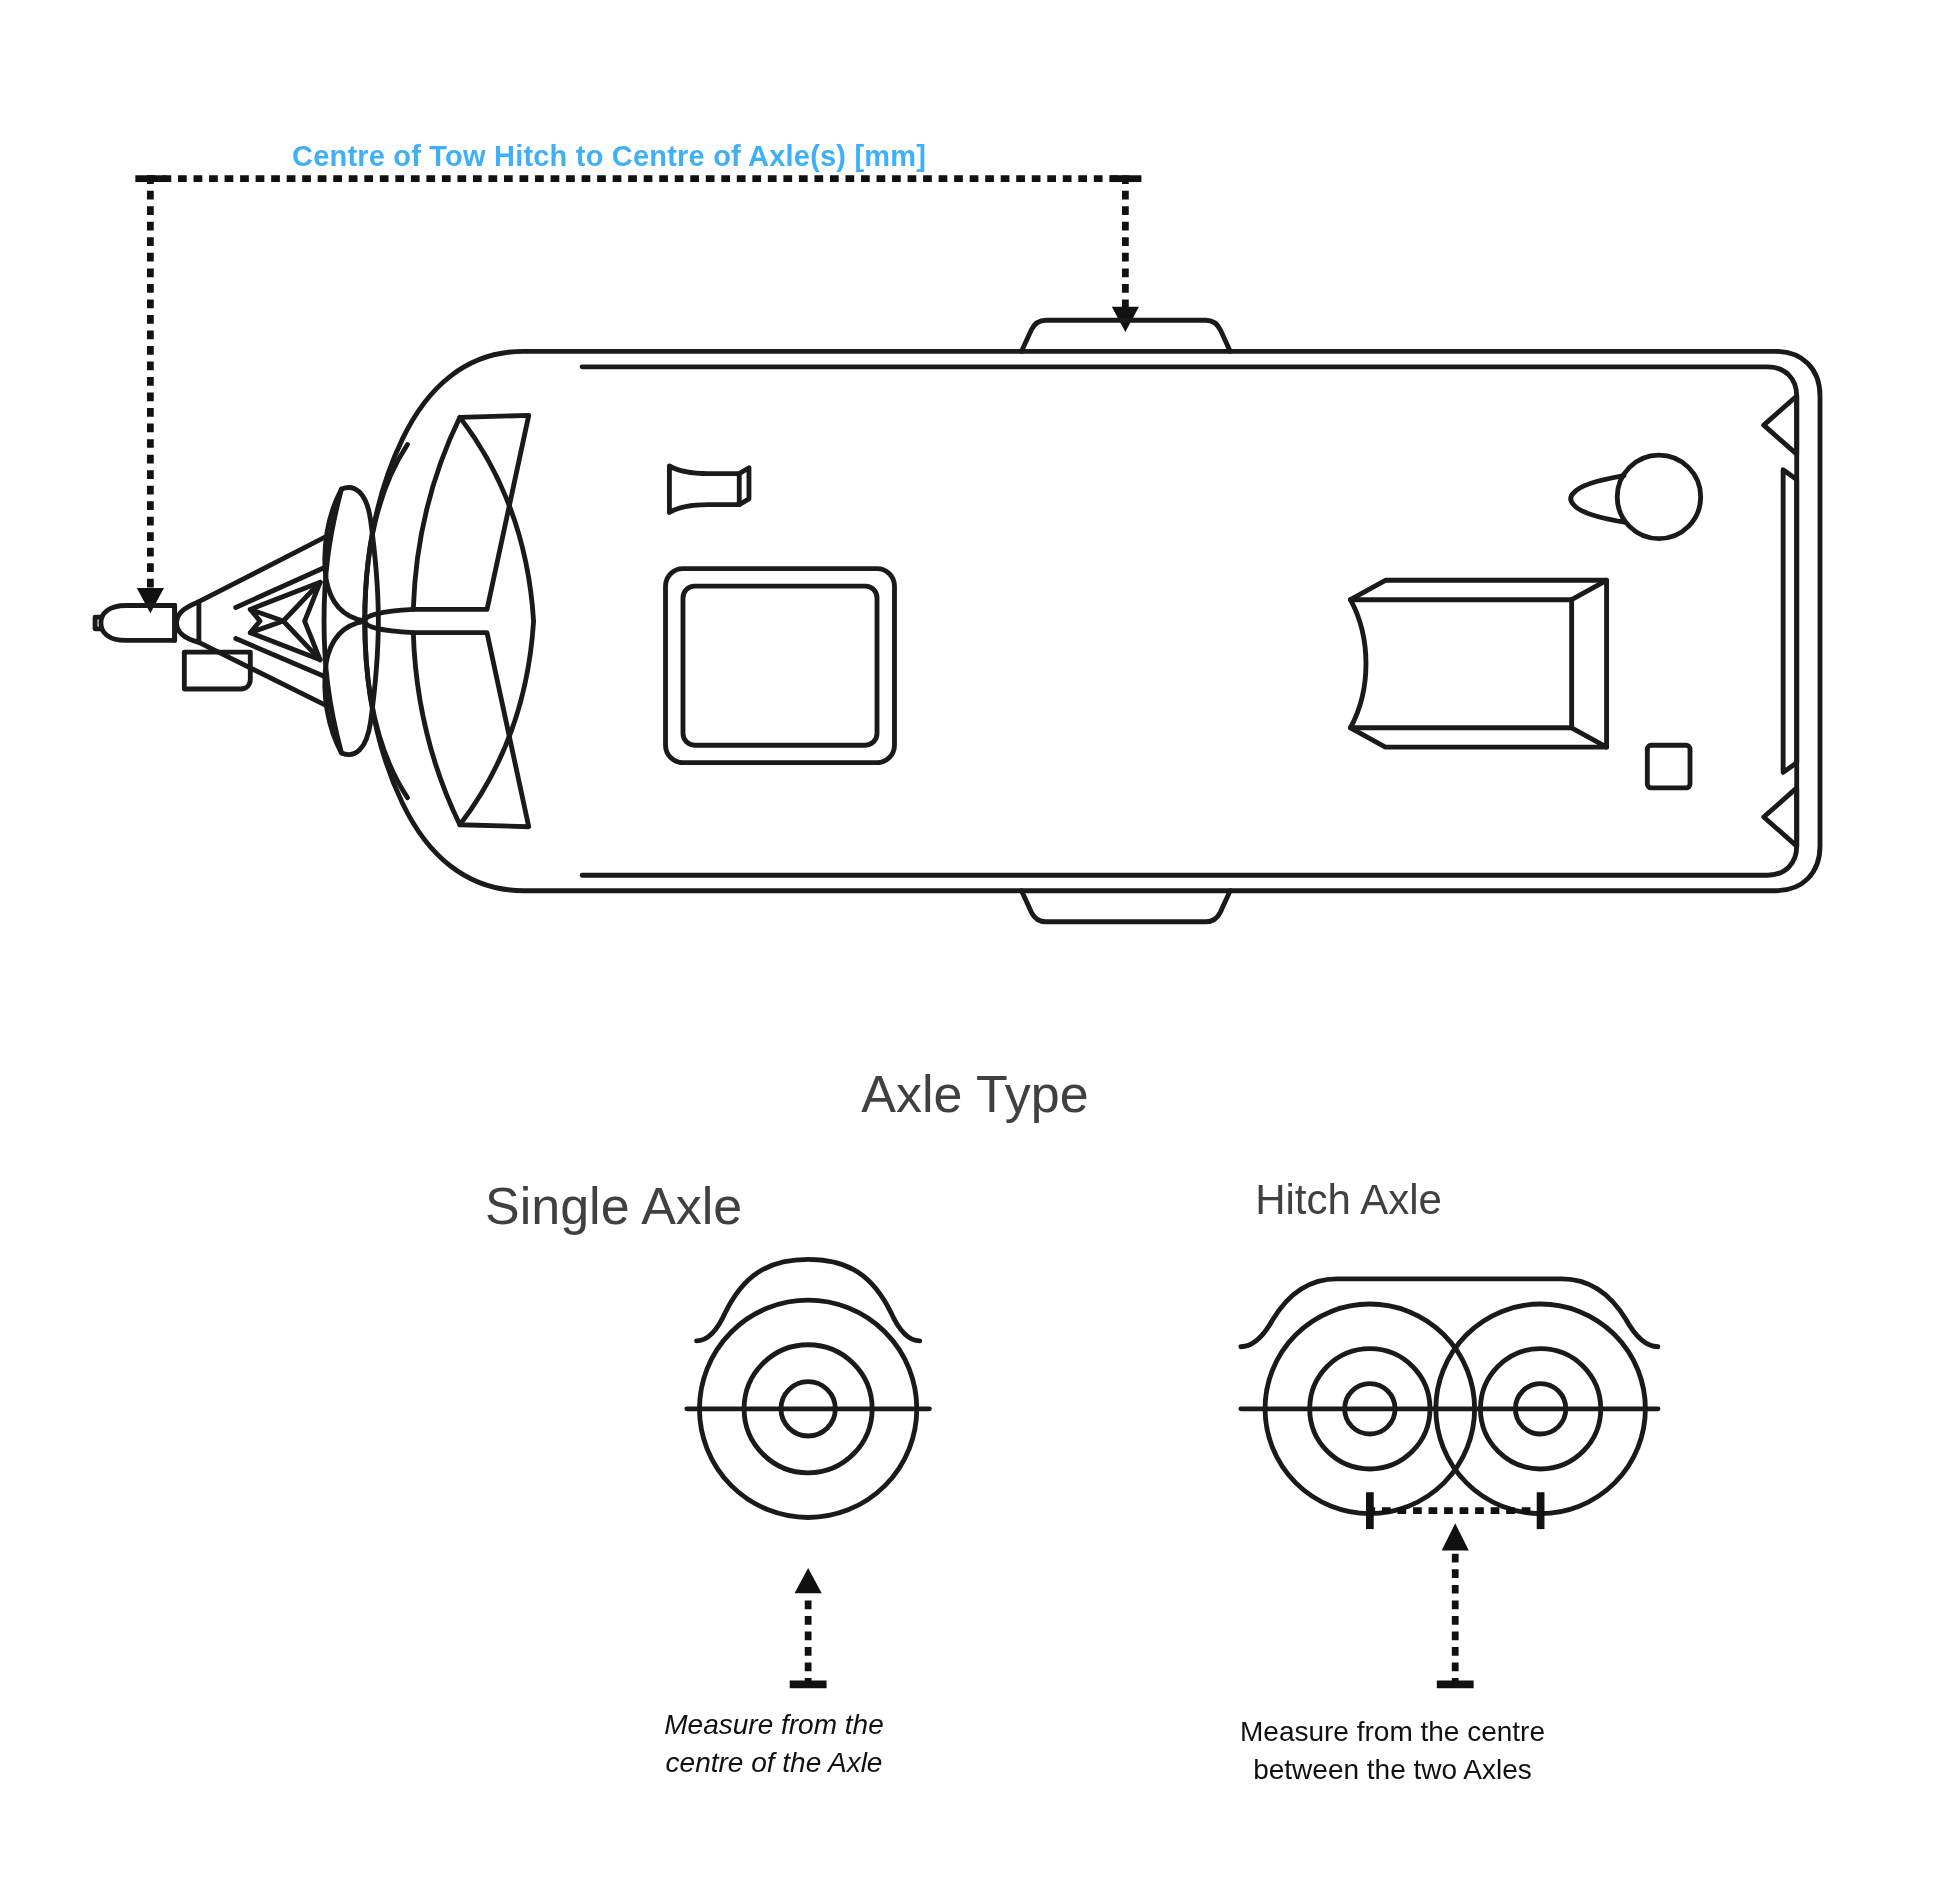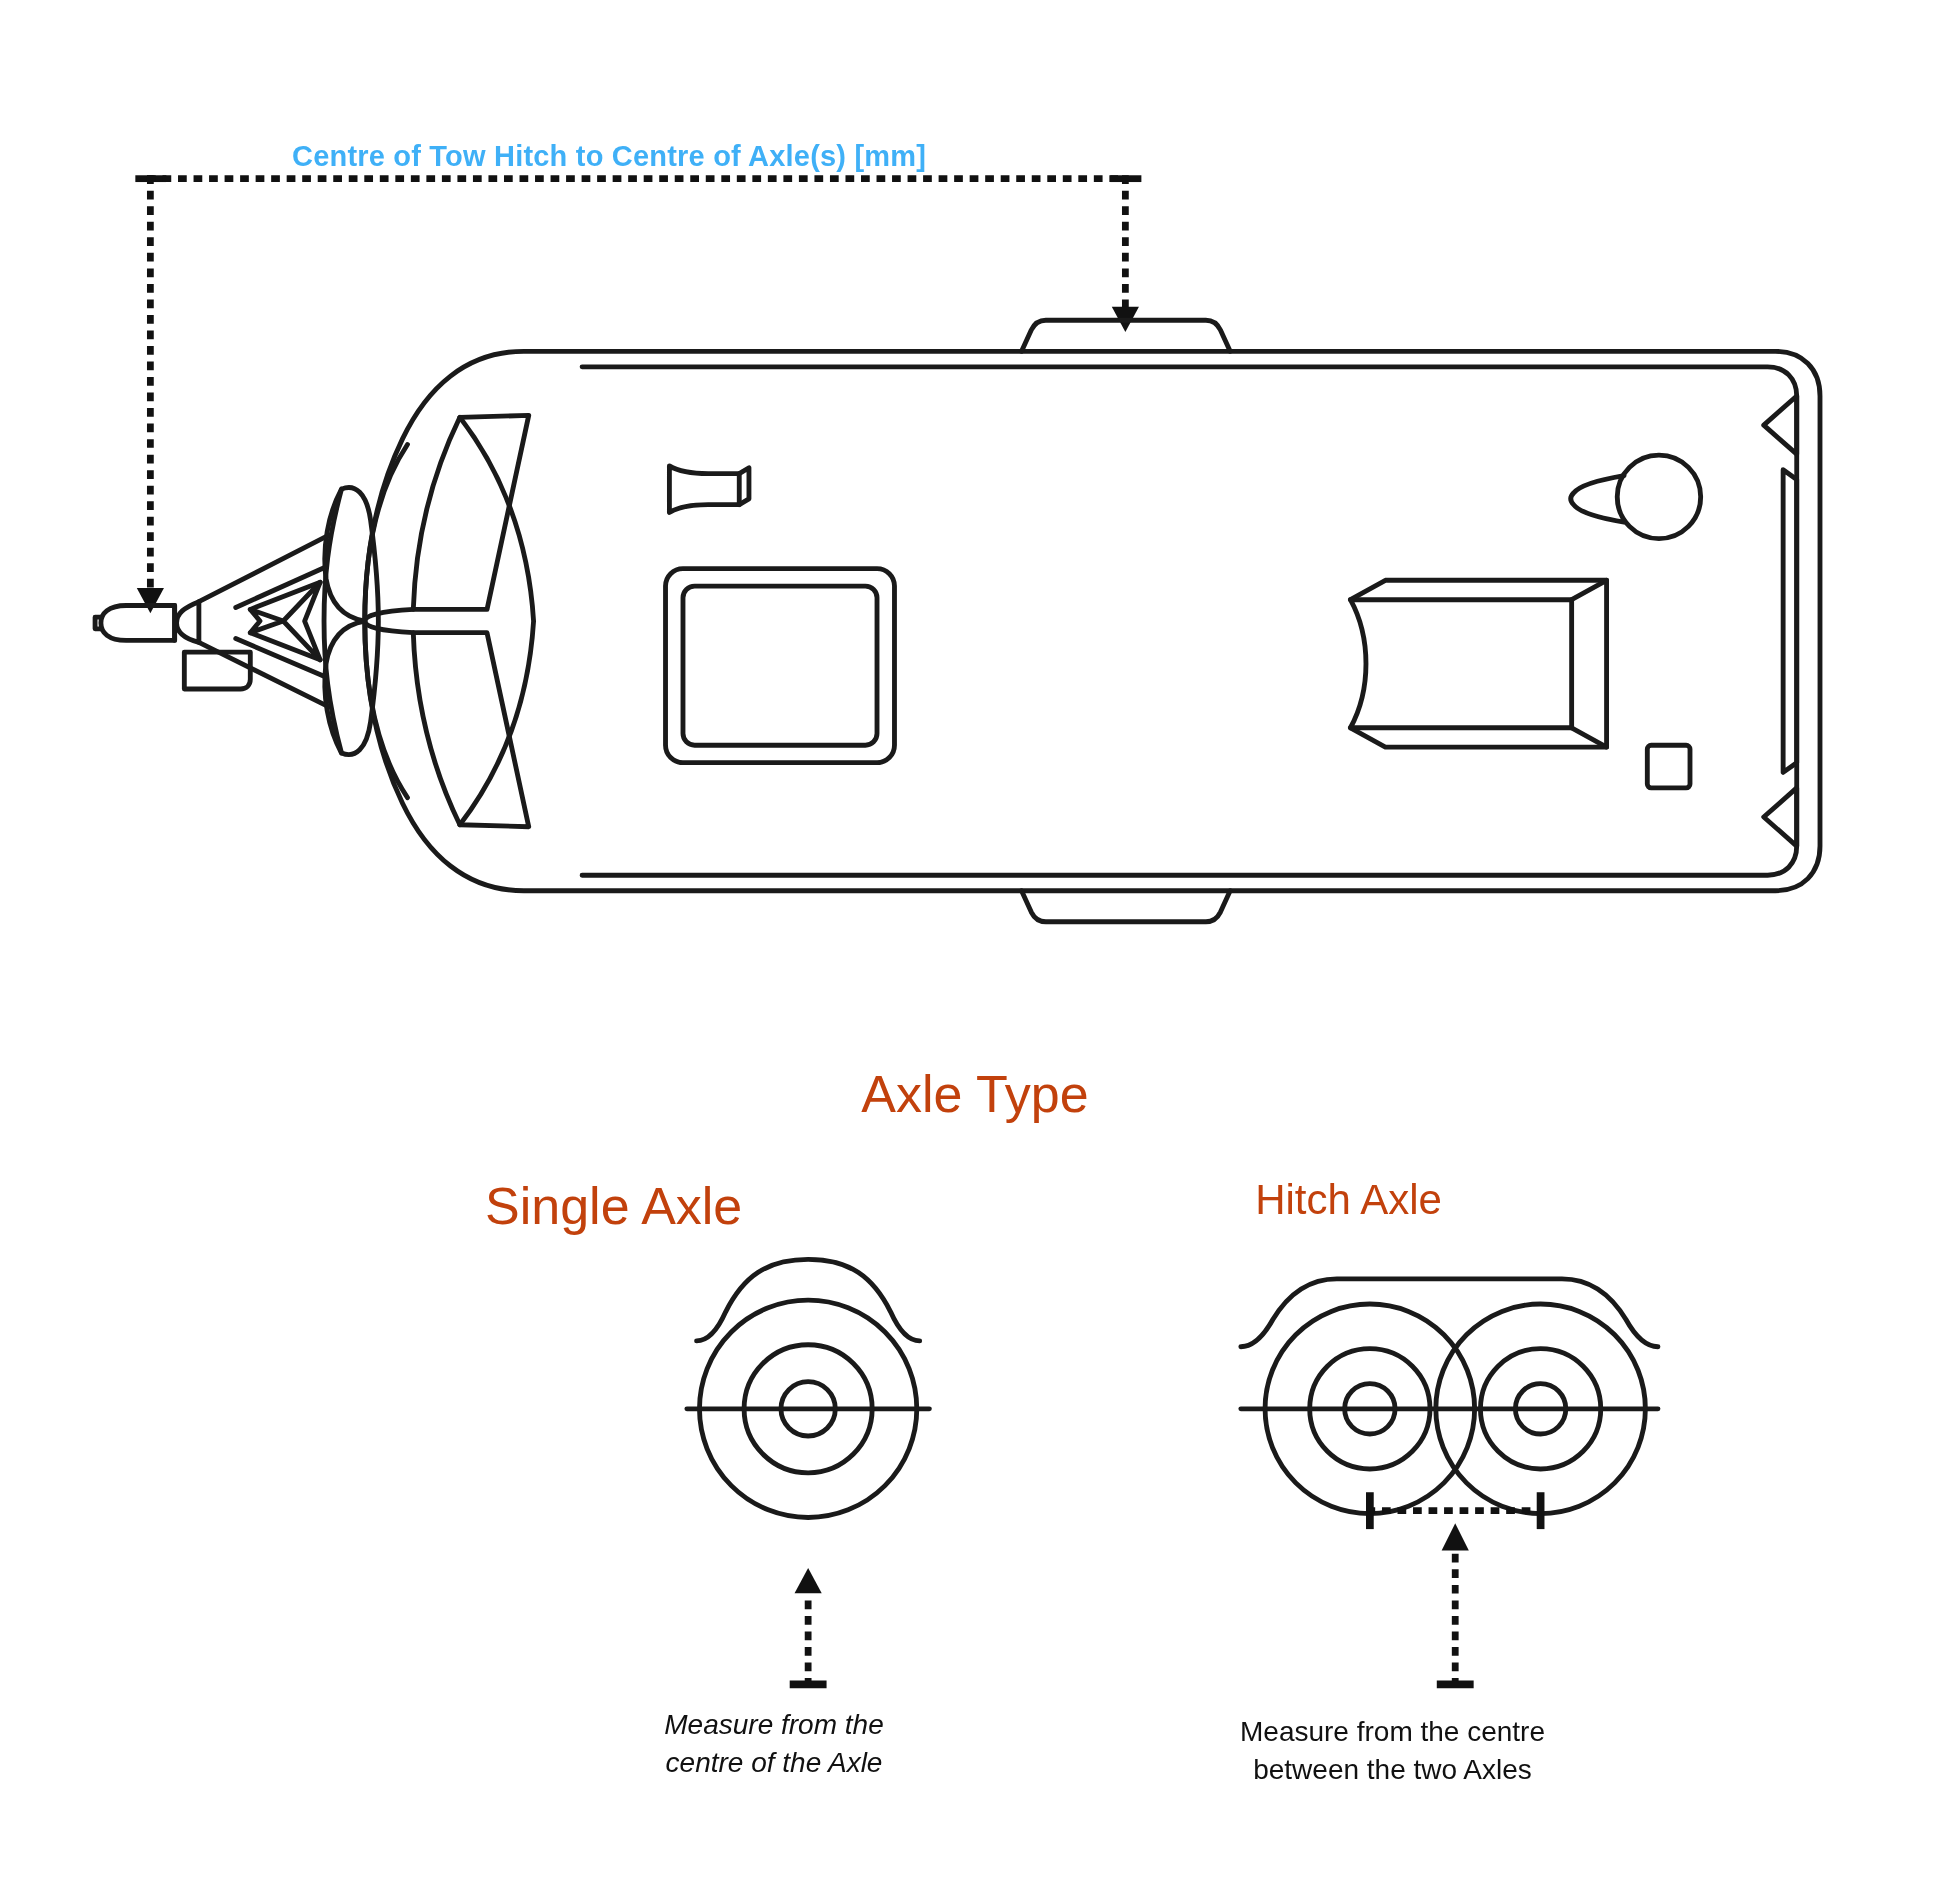--- a/index.html
+++ b/index.html
@@ -22,21 +22,21 @@
   }
   .svg-layer {
     position: absolute;
     left: 0; top: 0;
     width: 1950px;
     height: 1895px;
   }
   .txt {
     position: absolute;
     white-space: nowrap;
-    color: #c2410c;
+    color: #404040;
   }
   #heading-dimension {
     left: 292px;
     top: 104px;
     font-size: 29px;
     font-weight: bold;
     letter-spacing: 0.2px;
     margin-top: 36px;
   }
   #axle-type-title {

